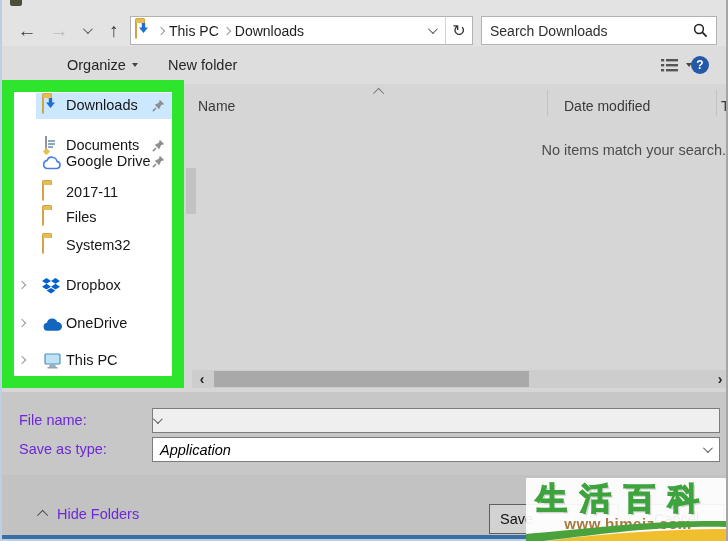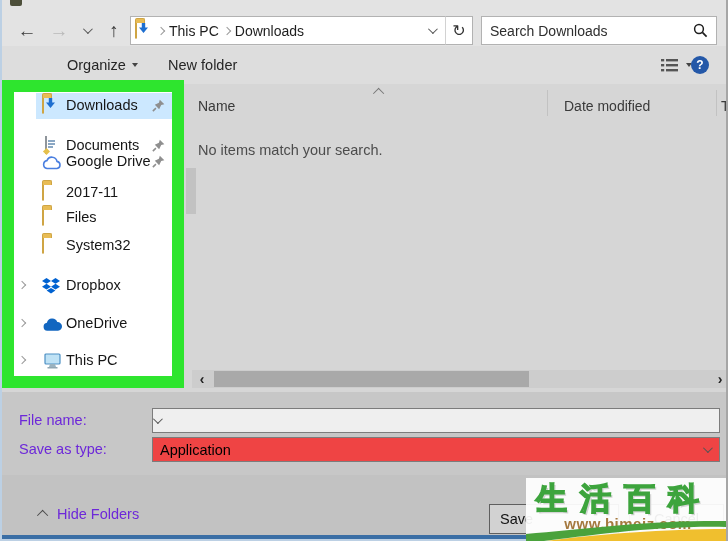--- a/index.html
+++ b/index.html
@@ -42,21 +42,21 @@
   .tri-down { width:0; height:0; border-left:3.5px solid transparent; border-right:3.5px solid transparent; border-top:4.5px solid #444; }
   .viewbtn  { left:620px; gap:7px; }
   .helpbtn  { position:absolute; left:689px; top:10px; width:18px; height:18px; border-radius:50%; background:#2458a8;
               color:#fff; font-size:12px; font-weight:bold; display:flex; align-items:center; justify-content:center; }
 
   
   .body { position:absolute; left:0; top:84px; width:100%; height:308px; background:#d6d6d6; }
   .colname { position:absolute; font-size:14px; color:#3a3a3a; }
   .sortchev { position:absolute; left:374px; top:4px; }
   .colsep { position:absolute; top:6px; width:1px; height:26px; background:#c2c2c2; }
-  .emptymsg { position:absolute; left:196px; right:0; top:58px; text-align:left; font-size:14.5px; color:#4c4c4c; }
+  .emptymsg { position:absolute; left:196px; right:0; top:58px; text-align:right; font-size:14.5px; color:#4c4c4c; }
 
   .vscroll { position:absolute; left:183px; top:2px; width:12px; height:300px; }
   .vthumb  { position:absolute; left:1px; top:82px; width:10px; height:46px; background:#c2c2c2; }
 
   .hscroll { position:absolute; left:190px; top:286px; width:538px; height:18px; background:#cdcdcd; display:flex; align-items:center; }
   .harrow { width:20px; text-align:center; font-size:14px; color:#222; font-weight:bold; line-height:18px; }
   .htrack { position:relative; flex:1; height:18px; }
   .hthumb { position:absolute; left:2px; top:1px; width:315px; height:16px; background:#a9a9a9; }
 
   
@@ -77,21 +77,21 @@
   .docpage i:nth-child(1){ top:3px; } .docpage i:nth-child(2){ top:6px; } .docpage i:nth-child(3){ top:9px; width:5px; }
   .docpage::after { content:""; position:absolute; left:-2px; bottom:-1px; width:5px; height:5px; background:#e5c04c; transform:rotate(45deg); }
 
   
   .formsec { position:absolute; left:0; top:392px; width:100%; height:83px; background:#c7c7c7; }
   .flabel { position:absolute; width:128px; font-size:14.5px; color:#6d28d9; }
   .combo { position:absolute; left:150px; width:568px; height:25px; border:1px solid #7c7c7c; display:flex; align-items:center; }
   .combo .val { flex:1; padding-left:7px; font-size:14.5px; color:#000; font-family:"Liberation Sans",sans-serif; border:none; outline:none; background:transparent; }
   .combo .cv { margin-right:9px; }
   .combo.light { background:#efefef; }
-  .combo.dark  { background:#ef4444; }
+  .combo.dark  { background:#ffffff;font-style:italic; }
 
   
   .footer { position:absolute; left:0; top:475px; width:100%; height:60px; background:#c2c2c2; }
   .hidefolders { position:absolute; left:38px; top:31px; display:flex; align-items:center; gap:9px; font-size:14.5px; color:#6d28d9; }
   .btn { position:absolute; top:29px; height:30px; background:#d2d2d2; border:1px solid #5f5f5f; font-size:14.5px; color:#111;
          display:flex; align-items:center; }
   .savebtn { left:487px; width:130px; padding-left:10px; }
   .cancelbtn { left:627px; width:95px; justify-content:center; }
 
   .winborder-b { position:absolute; left:0; top:535px; width:100%; height:4px; background:#3a6ea5; z-index:6; }

